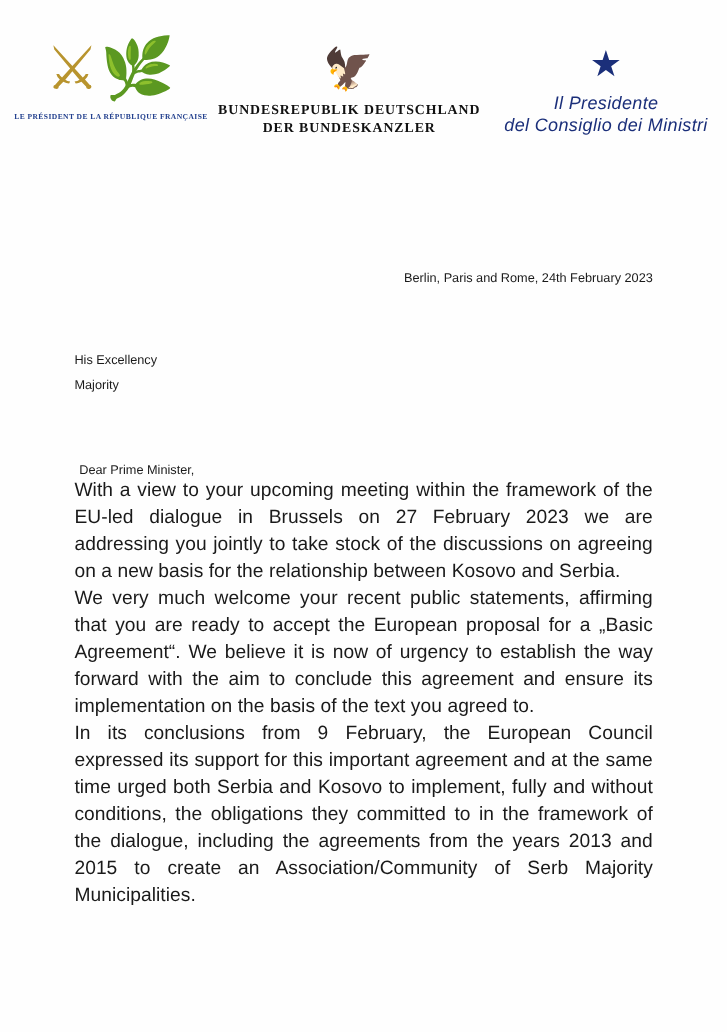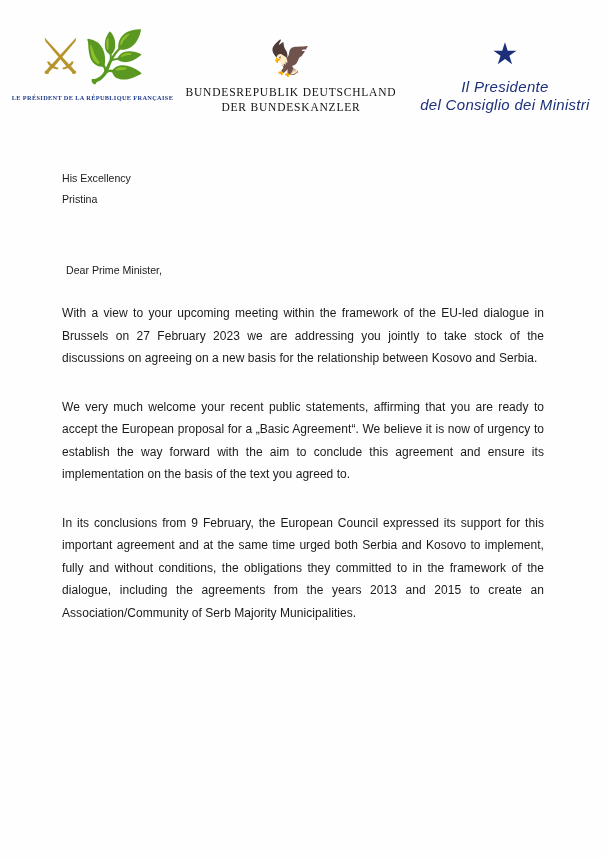--- a/index.html
+++ b/index.html
@@ -66,30 +66,30 @@
   }
   .crest-de .emblem {
     height: 44px;
     line-height: 44px;
     font-size: 34px;
     color: #111111;
   }
   .crest-de .line1 {
     margin-top: 6px;
     font-family: "Liberation Serif", serif;
-    font-weight: 400;
+    font-weight: 700;
     font-size: 11.5px;
     letter-spacing: 0.8px;
     color: #111;
     text-transform: uppercase;
   }
   .crest-de .line2 {
     margin-top: 3px;
     font-family: "Liberation Serif", serif;
-    font-weight: 400;
+    font-weight: 700;
     font-size: 11.5px;
     letter-spacing: 0.8px;
     color: #111;
     text-transform: uppercase;
   }
 
   
   .crest-it {
     left: 410px;
     top: 34px;
@@ -126,37 +126,36 @@
 
   .dateline {
     text-align: right;
     margin-top: 86px;
     padding-right: 0px;
     font-size: 10.6px;
     color: #1a1a1a;
   }
 
   .addressee {
-    margin-top: 28px;
+    margin-top: 52px;
     line-height: 21px;
     font-size: 10.6px;
   }
   .addressee div { white-space: pre; }
 
   .salutation {
     margin-top: 54px;
     padding-left: 4px;
     font-size: 10.6px;
   }
 
   .para {
-    margin-top: 26px;
     text-align: justify;
     line-height: 22.5px;
-    font-size: 12px;
+    font-size: 16px;
     letter-spacing: 0.05px;
   }
 </style>
 </head>
 <body>
 
 <div class="page">
 
   <div class="letterhead">
 
@@ -174,24 +173,25 @@
     <div class="crest crest-it">
       <div class="emblem">★</div>
       <div class="line1">Il Presidente</div>
       <div class="line2">del Consiglio dei Ministri</div>
     </div>
 
   </div>
 
   <div class="content">
 
+    <div class="dateline">Berlin, Paris and Rome, 24th February 2023</div>
 
     <div class="addressee">
       <div>His Excellency</div>
-      <div>Pristina</div>
+      <div>Majority</div>
     </div>
 
     <div class="salutation">Dear Prime Minister,</div>
 
     <div class="para">With a view to your upcoming meeting within the framework of the EU-led dialogue in Brussels on 27 February 2023 we are addressing you jointly to take stock of the discussions on agreeing on a new basis for the relationship between Kosovo and Serbia.</div>
     <div class="para">We very much welcome your recent public statements, affirming that you are ready to accept the European proposal for a „Basic Agreement“. We believe it is now of urgency to establish the way forward with the aim to conclude this agreement and ensure its implementation on the basis of the text you agreed to.</div>
     <div class="para">In its conclusions from 9 February, the European Council expressed its support for this important agreement and at the same time urged both Serbia and Kosovo to implement, fully and without conditions, the obligations they committed to in the framework of the dialogue, including the agreements from the years 2013 and 2015 to create an Association/Community of Serb Majority Municipalities.</div>
 
   </div>
 

